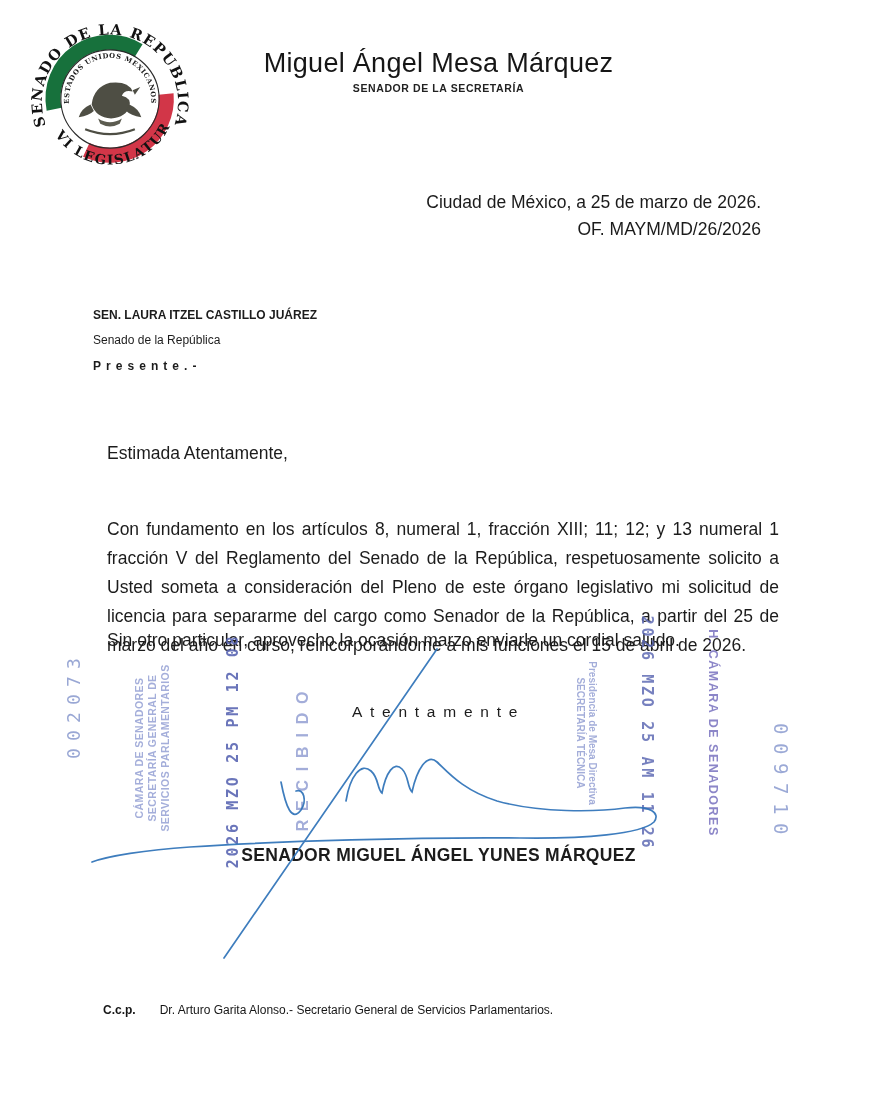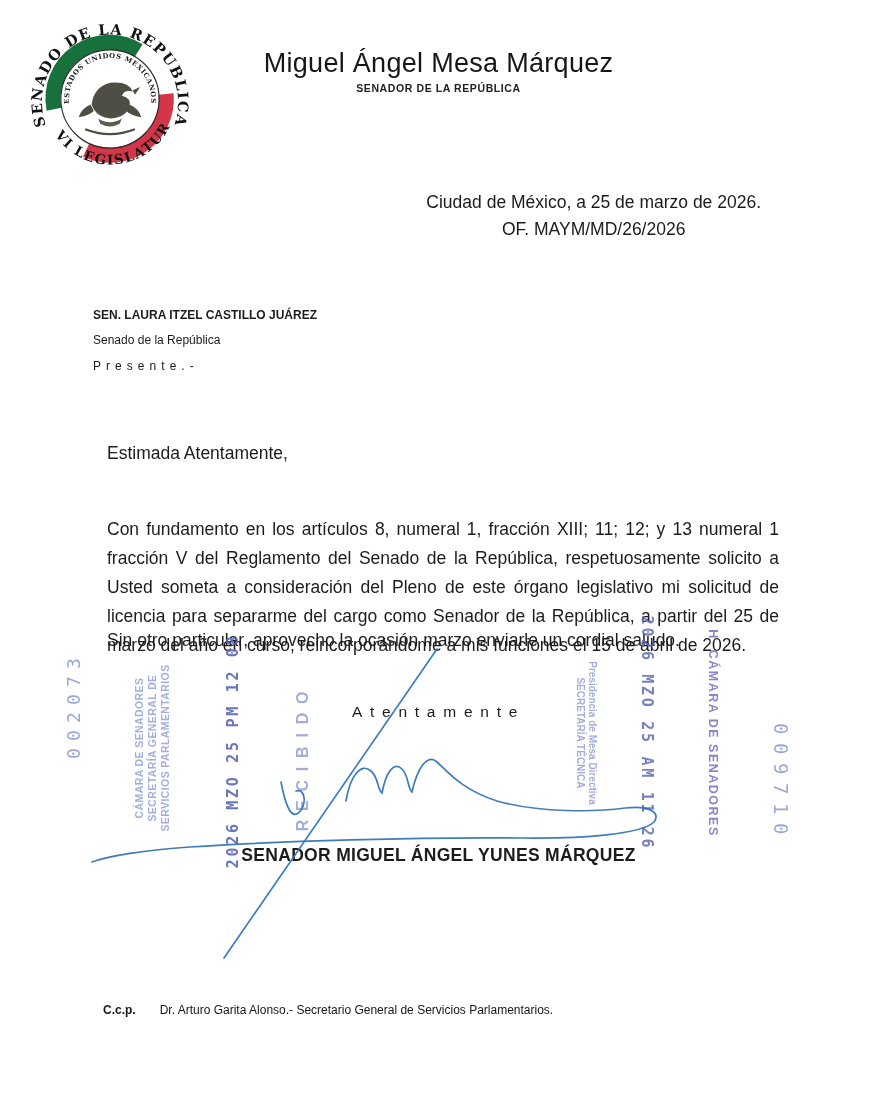--- a/index.html
+++ b/index.html
@@ -7,25 +7,25 @@
     position:relative;width:877px;height:1094px;background:#ffffff;
     margin:0 auto;overflow:hidden;
     font-family:"Liberation Sans",sans-serif;color:#1c1c1c;
   }
   
   .seal{position:absolute;left:26px;top:18px;width:168px;height:162px;}
   .hdr{position:absolute;left:0;top:48px;width:100%;text-align:center;}
   .hdr-name{font-size:27px;letter-spacing:.3px;color:#161616;}
   .hdr-title{font-size:10.5px;font-weight:bold;letter-spacing:.6px;margin-top:3px;color:#222;}
   
-  .dateline{position:absolute;top:189px;right:116px;text-align:center;font-size:17.5px;line-height:27px;color:#1b1b1b;}
+  .dateline{position:absolute;top:189px;right:116px;text-align:right;font-size:17.5px;line-height:27px;color:#1b1b1b;}
   
   .recipient{position:absolute;left:93px;top:303px;font-size:12px;line-height:25px;}
   .recipient .r1{font-weight:bold;}
-  .recipient .r4{font-weight:normal;letter-spacing:.42em;margin-top:1px;}
+  .recipient .r4{font-weight:bold;letter-spacing:.42em;margin-top:1px;}
   
   .salutation{position:absolute;left:107px;top:443px;font-size:17.5px;}
   .para1{position:absolute;left:107px;top:487px;width:672px;font-size:17.5px;line-height:29px;text-align:justify;margin-top:28px;}
   .para2{position:absolute;left:107px;top:630px;font-size:17.5px;}
   .closing{position:absolute;left:0;top:703px;width:100%;text-align:center;font-weight:normal;font-size:15.5px;letter-spacing:.5em;}
   .signer{position:absolute;left:0;top:845px;width:100%;text-align:center;font-weight:bold;font-size:17.5px;letter-spacing:.3px;}
   .ccp{position:absolute;left:103px;top:1003px;font-size:12px;color:#161616;}
   .ccp b{margin-right:24px;}
   
   .stamp{position:absolute;white-space:nowrap;pointer-events:none;}
@@ -77,21 +77,21 @@
       <path d="M57 80 Q48 84 46 92 Q56 90 60 86 Z"></path>
       <path d="M93 80 Q102 84 104 92 Q94 90 90 86 Z"></path>
       <path d="M64 93 Q75 100 86 93 L84 98 Q75 103 66 98 Z" fill="#5c5c50"></path>
       <path d="M96 67 L103 64 L98 71 Z"></path>
     </g>
     <path d="M52 103 Q75 112 98 103" fill="none" stroke="#4e4e44" stroke-width="2"></path>
   </svg>
 
   <div class="hdr">
     <div class="hdr-name">Miguel Ángel Mesa Márquez</div>
-    <div class="hdr-title">SENADOR DE LA REPÚBLICA</div>
+    <div class="hdr-title">SENADOR DE LA SECRETARÍA</div>
   </div>
 
   <div class="dateline">
     <div>Ciudad de México, a 25 de marzo de 2026.</div>
     <div>OF. MAYM/MD/26/2026</div>
   </div>
 
   <div class="recipient">
     <div class="r1">SEN. LAURA ITZEL CASTILLO JUÁREZ</div>
     <div>Senado de la República</div>

